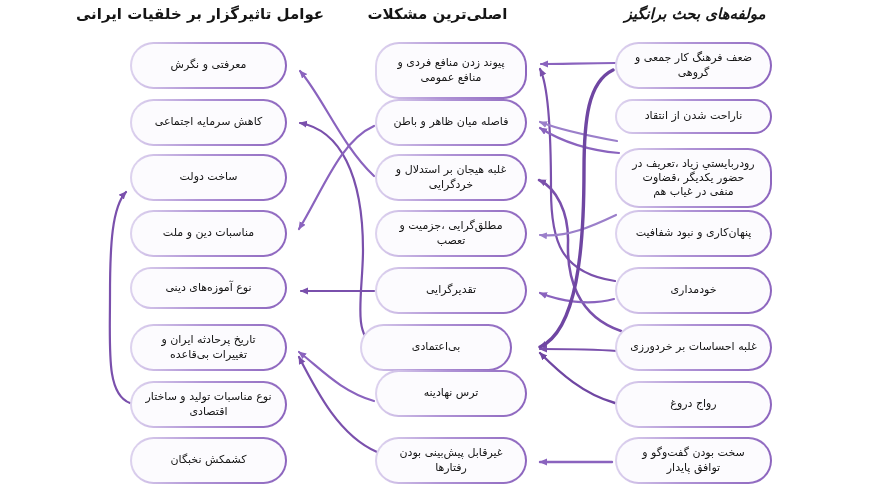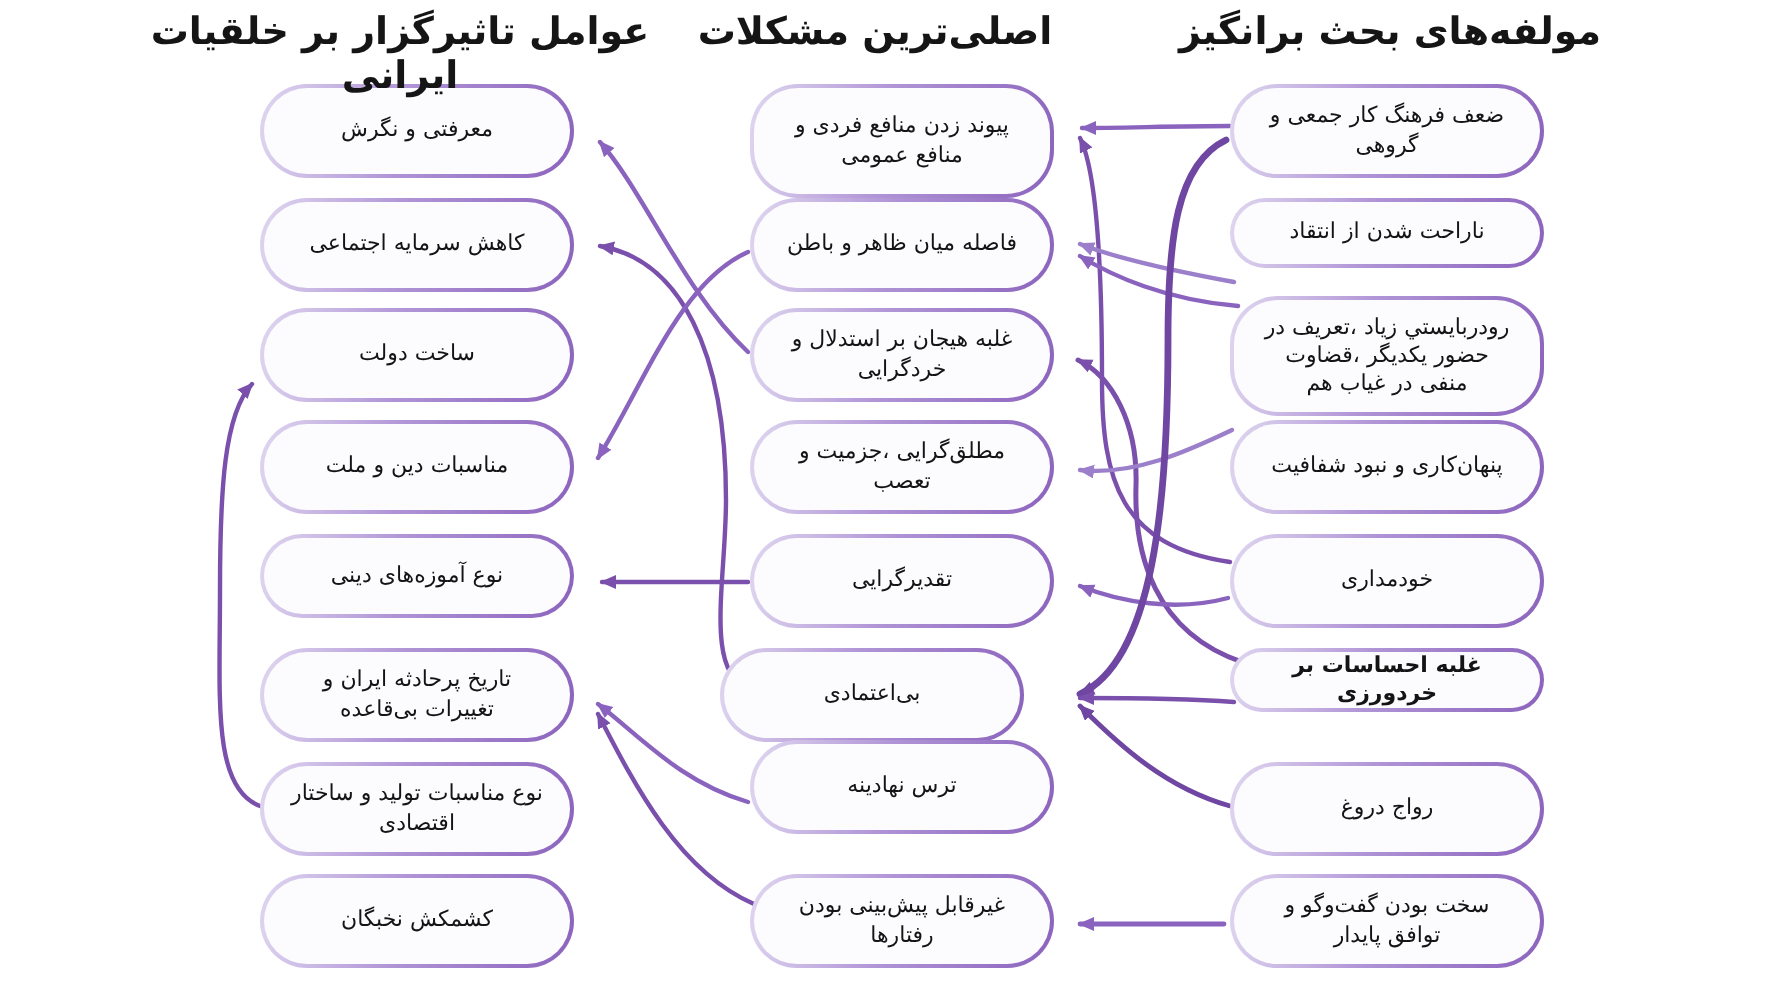--- a/index.html
+++ b/index.html
@@ -3,21 +3,21 @@
 <meta charset="utf-8">
 <style>
   html,body{margin:0;padding:0;background:#ffffff;}
   .canvas{
     position:relative;width:889px;height:491px;background:#ffffff;
     overflow:hidden;font-family:"DejaVu Sans",sans-serif;
   }
   .arrow-layer{position:absolute;left:0;top:0;z-index:1;}
   .col-header{
     position:absolute;top:5px;z-index:3;text-align:center;direction:rtl;
-    font-weight:bold;font-size:19px;color:#151515;letter-spacing:0;
+    font-weight:bold;font-size:15px;color:#151515;letter-spacing:0;
   }
   .node{
     position:absolute;z-index:2;box-sizing:border-box;
     display:flex;align-items:center;justify-content:center;
     text-align:center;direction:rtl;
     font-size:11px;line-height:1.3;color:#141414;
     padding:2px 12px;border-radius:24px;
     border:2px solid transparent;
     background:
       linear-gradient(#fcfbfe,#fcfbfe) padding-box,
@@ -58,31 +58,31 @@
         <path d="M 374 176 C 342 146 322 96 300 71" fill="none" stroke="#8a63be" stroke-width="2.2" stroke-linecap="round" marker-end="url(#ah0)"></path>
         <path d="M 374 344 C 352 336 363 290 363 250 C 363 175 340 130 300 123" fill="none" stroke="#7a50ac" stroke-width="2.2" stroke-linecap="round" marker-end="url(#ah1)"></path>
         <path d="M 374 126 C 340 141 322 192 299 229" fill="none" stroke="#8a63be" stroke-width="2.2" stroke-linecap="round" marker-end="url(#ah0)"></path>
         <path d="M 374 291 C 350 291 325 291 301 291" fill="none" stroke="#7a50ac" stroke-width="2.2" stroke-linecap="round" marker-end="url(#ah1)"></path>
         <path d="M 374 401 C 340 391 320 368 299 352" fill="none" stroke="#8a63be" stroke-width="2.2" stroke-linecap="round" marker-end="url(#ah0)"></path>
         <path d="M 377 452 C 340 436 318 394 299 357" fill="none" stroke="#7a50ac" stroke-width="2.2" stroke-linecap="round" marker-end="url(#ah1)"></path>
         <path d="M 130 403 C 106 394 110 350 110 295 C 110 245 112 207 126 192" fill="none" stroke="#7a50ac" stroke-width="2.2" stroke-linecap="round" marker-end="url(#ah1)"></path>
       </g>
   </svg>
 
-  <div class="col-header" style="left:565px;width:260px;">مولفه‌های بحث برانگیز</div>
+  <div class="col-header" style="left:565px;width:260px;font-style:italic;">مولفه‌های بحث برانگیز</div>
   <div class="col-header" style="left:330px;width:215px;">اصلی‌ترین مشکلات</div>
   <div class="col-header" style="left:60px;width:280px;">عوامل تاثیرگزار بر خلقیات ایرانی</div>
 
   <div id="node-layer">
       <div class="node" style="left: 615px; top: 42px; width: 157px; height: 47px;">ضعف فرهنگ کار جمعی و گروهی</div>
       <div class="node" style="left: 615px; top: 99px; width: 157px; height: 35px;">ناراحت شدن از انتقاد</div>
       <div class="node" style="left: 615px; top: 148px; width: 157px; height: 60px;">رودربایستي زیاد ،تعریف در حضور یکدیگر ،قضاوت منفی در غیاب هم</div>
       <div class="node" style="left: 615px; top: 210px; width: 157px; height: 47px;">پنهان‌کاری و نبود شفافیت</div>
       <div class="node" style="left: 615px; top: 267px; width: 157px; height: 47px;">خودمداری</div>
-      <div class="node" style="left: 615px; top: 324px; width: 157px; height: 32px; font-weight: bold;">غلبه احساسات بر خردورزی</div>
+      <div class="node" style="left: 615px; top: 324px; width: 157px; height: 47px;">غلبه احساسات بر خردورزی</div>
       <div class="node" style="left: 615px; top: 381px; width: 157px; height: 47px;">رواج دروغ</div>
       <div class="node" style="left: 615px; top: 437px; width: 157px; height: 47px;">سخت بودن گفت‌وگو و توافق پایدار</div>
       <div class="node" style="left: 375px; top: 42px; width: 152px; height: 57px;">پیوند زدن منافع فردی و منافع عمومی</div>
       <div class="node" style="left: 375px; top: 99px; width: 152px; height: 47px;">فاصله میان ظاهر و باطن</div>
       <div class="node" style="left: 375px; top: 154px; width: 152px; height: 47px;">غلبه هیجان بر استدلال و خردگرایی</div>
       <div class="node" style="left: 375px; top: 210px; width: 152px; height: 47px;">مطلق‌گرایی ،جزمیت و تعصب</div>
       <div class="node" style="left: 375px; top: 267px; width: 152px; height: 47px;">تقدیرگرایی</div>
       <div class="node" style="left: 360px; top: 324px; width: 152px; height: 47px;">بی‌اعتمادی</div>
       <div class="node" style="left: 375px; top: 370px; width: 152px; height: 47px;">ترس نهادینه</div>
       <div class="node" style="left: 375px; top: 437px; width: 152px; height: 47px;">غیرقابل پیش‌بینی بودن رفتارها</div>

